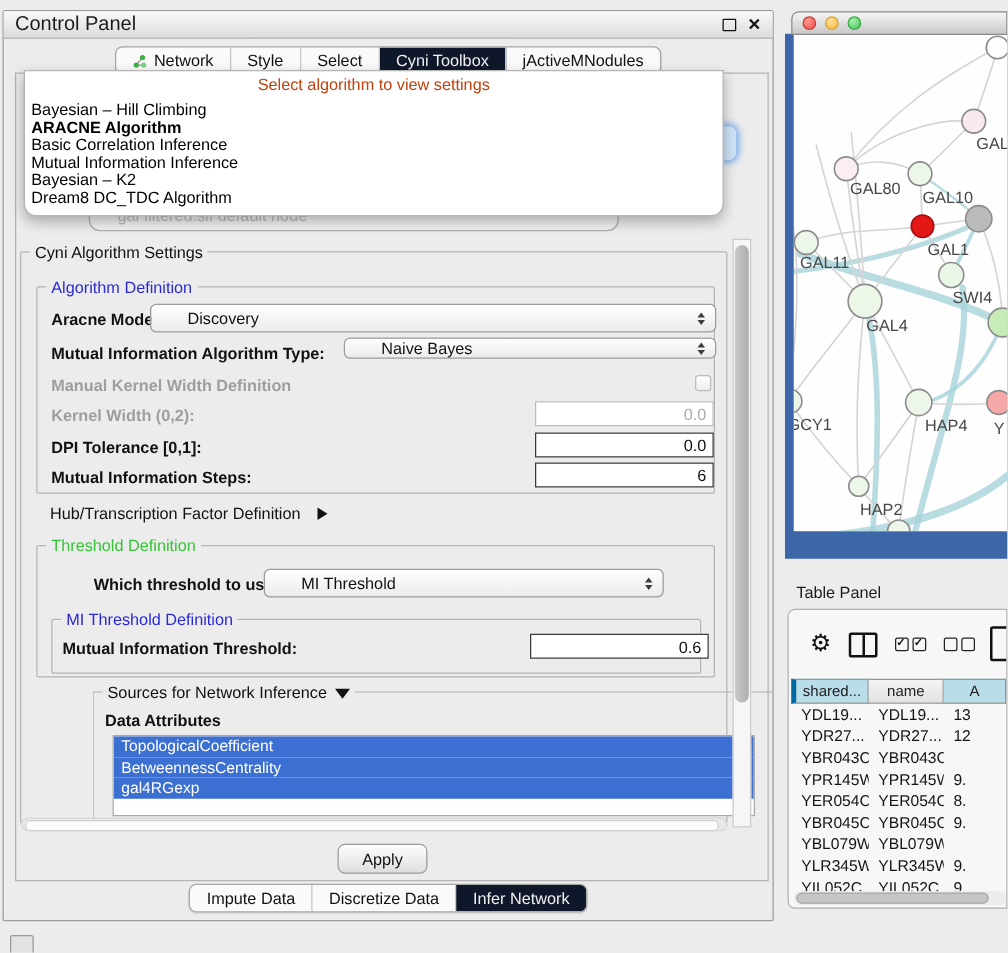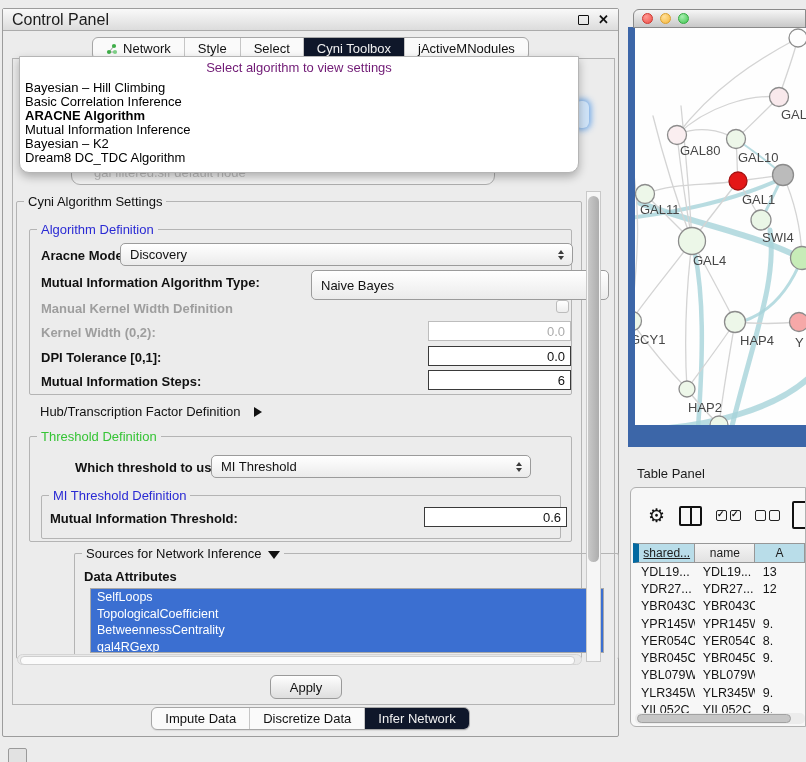--- a/index.html
+++ b/index.html
@@ -21,39 +21,39 @@
   .seg{padding:0 13px;font-size:13px;color:#111;display:flex;align-items:center;gap:5px;border-right:1px solid #c6c6c6;white-space:nowrap;}
   .seg:last-child{border-right:none;}
   .seg.active{background:#0f172a;color:#f1f1f1;}
   .tabicon{display:flex;align-items:center;}
 
   
   .content-box{left:9px;top:49px;width:601px;height:645px;border:1px solid #b3b3b3;background:#ececec;}
 
   
   #algo-dropdown{left:16px;top:47px;width:560px;height:117px;background:#ffffff;border:1px solid #b5b5b5;border-radius:0 0 10px 10px;box-shadow:0 4px 10px rgba(0,0,0,0.28);z-index:30;box-sizing:border-box;}
-  .algo-placeholder{text-align:center;color:#701a75;font-size:13px;padding-top:3px;height:21px;}
+  .algo-placeholder{text-align:center;color:#c2410c;font-size:13px;padding-top:3px;height:21px;}
   .algo-item{font-size:13px;line-height:14px;padding-left:5px;color:#000;white-space:nowrap;}
   .algo-item.sel{font-weight:bold;}
 
   
   #bg-combo{left:68px;top:150px;width:424px;height:26px;border:1px solid #aeaeae;border-radius:9px;background:#f2f2f2;color:#bdbdbd;font-size:13px;line-height:26px;padding-left:22px;z-index:5;box-sizing:border-box;white-space:nowrap;overflow:hidden;}
   #focus-stub{left:572px;top:92px;width:14px;height:27px;border-radius:6px;background:#cfe3f7;box-shadow:0 0 6px 2px #6fa8e8;z-index:8;}
 
   
   .grp{position:absolute;border:1px solid #b4b4b4;border-radius:2px;box-sizing:border-box;}
   .grp>.legend{position:absolute;top:-8px;left:7px;background:#ececec;padding:0 4px;font-size:13px;color:#111;white-space:nowrap;}
   .legend.blue{color:#2a2ad4;}
   .legend.green{color:#35c435;}
 
   .lbl{position:absolute;font-size:13px;color:#111;white-space:nowrap;}
   .lbl.b{font-weight:bold;}
   .lbl.dis{color:#9e9e9e;}
 
-  .combo{position:absolute;background:linear-gradient(#ffffff,#ebebeb);border:1px solid #9b9b9b;border-radius:5px;display:flex;align-items:center;font-size:13px;box-sizing:border-box;}
+  .combo{position:absolute;background:linear-gradient(#ffffff,#ebebeb);border:1px solid #9b9b9b;border-radius:5px;display:flex;align-items:center;font-size:13px;box-sizing:border-box;padding-left:20px;}
   .combo .val{flex:1;padding-left:9px;color:#111;}
   .steppers{width:15px;display:flex;flex-direction:column;align-items:center;gap:2px;margin-right:4px;}
   .tri-up{width:0;height:0;border-left:3.5px solid transparent;border-right:3.5px solid transparent;border-bottom:4.5px solid #3c3c3c;}
   .tri-down{width:0;height:0;border-left:3.5px solid transparent;border-right:3.5px solid transparent;border-top:4.5px solid #3c3c3c;}
 
   .tinput{position:absolute;background:#fff;border:1px solid #3a3a3a;font-size:13px;text-align:right;padding-right:5px;box-sizing:border-box;display:flex;align-items:center;justify-content:flex-end;color:#111;}
   .tinput.dis{border:1px solid #bdbdbd;color:#ababab;}
 
   .cb{position:absolute;width:13px;height:13px;border:1px solid #bcbcbc;border-radius:3px;background:linear-gradient(#ffffff,#ededed);box-sizing:border-box;}
 
@@ -93,21 +93,21 @@
   .icon-split{width:19px;height:16px;border:2px solid #111;border-radius:2px;position:relative;}
   .icon-split::after{content:"";position:absolute;left:50%;top:0;bottom:0;width:2px;background:#111;transform:translateX(-50%);}
   .cb-pair{display:flex;gap:3px;}
   .mini-cb{width:11px;height:11px;border:1.6px solid #222;border-radius:2px;position:relative;box-sizing:border-box;}
   .mini-cb.checked::after{content:"✓";position:absolute;font-size:9px;font-weight:bold;left:0px;top:-2px;color:#111;}
   .icon-doc{position:absolute;right:-9px;top:13px;width:18px;height:24px;border:2px solid #111;border-radius:2px;background:#f7f7f7;}
 
   #node-table{position:absolute;left:2px;top:55px;right:0;bottom:0;}
   #nt-head{display:flex;height:20px;}
   .nt-th{box-sizing:border-box;border:1px solid #979797;border-left:none;background:linear-gradient(#f4f4f4,#e2e2e2);font-size:12px;color:#1c1c1c;display:flex;align-items:center;justify-content:center;overflow:hidden;white-space:nowrap;}
-  .nt-th:first-child{border-left:6px solid #0369a1;text-decoration:underline;}
+  .nt-th:first-child{border-left:4px solid #0369a1;}
   .nt-th.hl{background:#b9dde9;}
   .nt-tr{display:flex;height:17.3px;}
   .nt-td{box-sizing:border-box;font-size:12.5px;color:#141414;padding-left:8px;display:flex;align-items:center;overflow:hidden;white-space:nowrap;}
   #nt-body{overflow:hidden;height:150px;}
   .tp-hscroll{position:absolute;left:4px;top:225px;width:170px;height:11px;background:#ececec;border-radius:5px;}
   .tp-hscroll .thumb{position:absolute;left:2px;top:1px;width:154px;height:9px;border-radius:5px;background:#c6c6c6;border:1px solid #a2a2a2;box-sizing:border-box;}
 
   #corner-chip{left:8px;top:748px;width:17px;height:14px;border:1px solid #9a9a9a;background:#e2e2e2;border-radius:2px;}
 </style>
 </head>
@@ -153,43 +153,43 @@
 
   <div class="abs content-box"></div>
 
   <div class="abs" id="bg-combo">gal filtered.sif default node</div>
   <div class="abs" id="focus-stub"></div>
 
   <div class="abs" id="algo-dropdown">
     <div class="algo-placeholder">Select algorithm to view settings</div>
     <div id="algo-items">
         <div class="algo-item">Bayesian – Hill Climbing</div>
+        <div class="algo-item sel">ARACNE Algorithm</div>
         <div class="algo-item">Basic Correlation Inference</div>
-        <div class="algo-item sel">ARACNE Algorithm</div>
         <div class="algo-item">Mutual Information Inference</div>
         <div class="algo-item">Bayesian – K2</div>
         <div class="algo-item">Dream8 DC_TDC Algorithm</div>
       </div>
   </div>
 
   <div class="grp" id="grp-settings" style="left:13px;top:192px;width:566px;height:458px;">
     <span class="legend">Cyni Algorithm Settings</span>
 
     <div class="grp" style="left:12px;top:27px;width:543px;height:166px;">
       <span class="legend blue">Algorithm Definition</span>
       <span class="lbl b" style="left:11px;top:18px;">Aracne Mode:</span>
       <div class="combo" style="left:90px;top:13px;width:453px;height:23px;">
         <span class="val">Discovery</span>
         <span class="steppers">
             <span class="tri-up"></span>
             <span class="tri-down"></span>
           </span>
       </div>
       <span class="lbl b" style="left:11px;top:45px;">Mutual Information Algorithm Type:</span>
-      <div class="combo" style="left:245px;top:40px;width:298px;height:30px;margin-left:36px;">
+      <div class="combo" style="left:245px;top:40px;width:298px;height:17px;">
         <span class="val">Naive Bayes</span>
         <span class="steppers">
             <span class="tri-up"></span>
             <span class="tri-down"></span>
           </span>
       </div>
       <span class="lbl b dis" style="left:11px;top:71px;">Manual Kernel Width Definition</span>
       <div class="cb" style="left:526px;top:70px;"></div>
       <span class="lbl b dis" style="left:11px;top:95px;">Kernel Width (0,2):</span>
       <div class="tinput dis" style="left:398px;top:91px;width:143px;height:20px;">0.0</div>
@@ -219,21 +219,20 @@
         <span class="lbl b" style="left:8px;top:15px;">Mutual Information Threshold:</span>
         <div class="tinput" style="left:382px;top:11px;width:143px;height:20px;">0.6</div>
       </div>
     </div>
 
     <div class="grp" style="left:12px;top:351px;width:545px;height:106px;border-bottom:none;margin-left:45px;">
       <span class="legend"><span>Sources for Network Inference</span><span class="tri-dn-big"></span></span>
       <span class="lbl b" style="left:9px;top:15px;">Data Attributes</span>
       <div id="attr-list" style="left:15px;top:34px;width:514px;height:65px;">
         <div id="attr-items">
-            <div class="attr-item">SelfLoops</div>
             <div class="attr-item">TopologicalCoefficient</div>
             <div class="attr-item">BetweennessCentrality</div>
             <div class="attr-item">gal4RGexp</div>
           </div>
         <div class="attr-vsb">
             <div class="thumb"></div>
           </div>
       </div>
     </div>
   </div>

